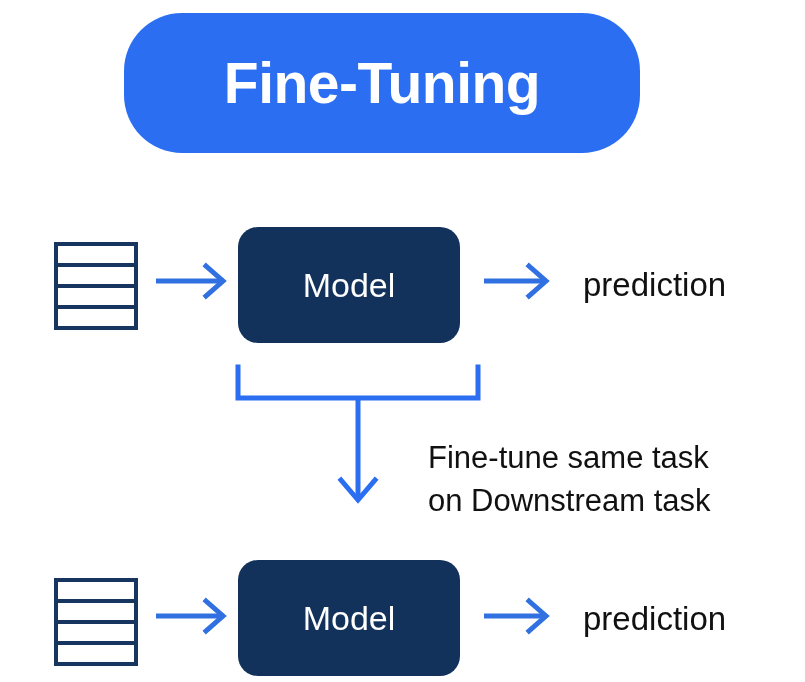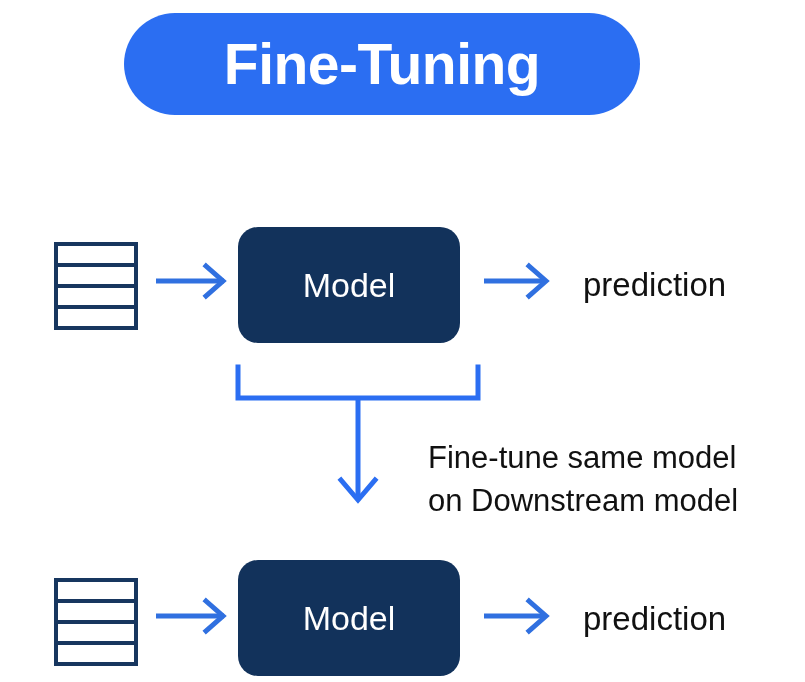--- a/index.html
+++ b/index.html
@@ -18,21 +18,21 @@
     background: #ffffff;
     overflow: hidden;
   }
 
   
   .title-pill {
     position: absolute;
     left: 124px;
     top: 13px;
     width: 516px;
-    height: 102px;
+    height: 140px;
     background: #2b6ef2;
     border-radius: 58px;
     display: flex;
     align-items: center;
     justify-content: center;
   }
   .title-pill-label {
     color: #ffffff;
     font-size: 57px;
     font-weight: bold;
@@ -142,22 +142,22 @@
     <div class="row"></div>
   </div>
 
   <div class="model-box" style="left:238px; top:560px;">
     <span class="model-box-label">Model</span>
   </div>
 
   <div class="prediction-label" style="left:566px; top:602px;">prediction</div>
 
   <div class="caption">
-    <span class="line">Fine-tune same model</span>
-    <span class="line">on Downstream model</span>
+    <span class="line">Fine-tune same task</span>
+    <span class="line">on Downstream task</span>
   </div>
 
   <svg class="connector" viewBox="0 0 805 682">
 
     <g>
       <line x1="156" y1="281" x2="224" y2="281" stroke="#3070e0" stroke-width="5"></line>
       <polyline points="206,266 223,281 206,296" fill="none" stroke="#3070e0" stroke-width="5" stroke-linecap="square" stroke-linejoin="miter"></polyline>
     </g>
 
     <g>

